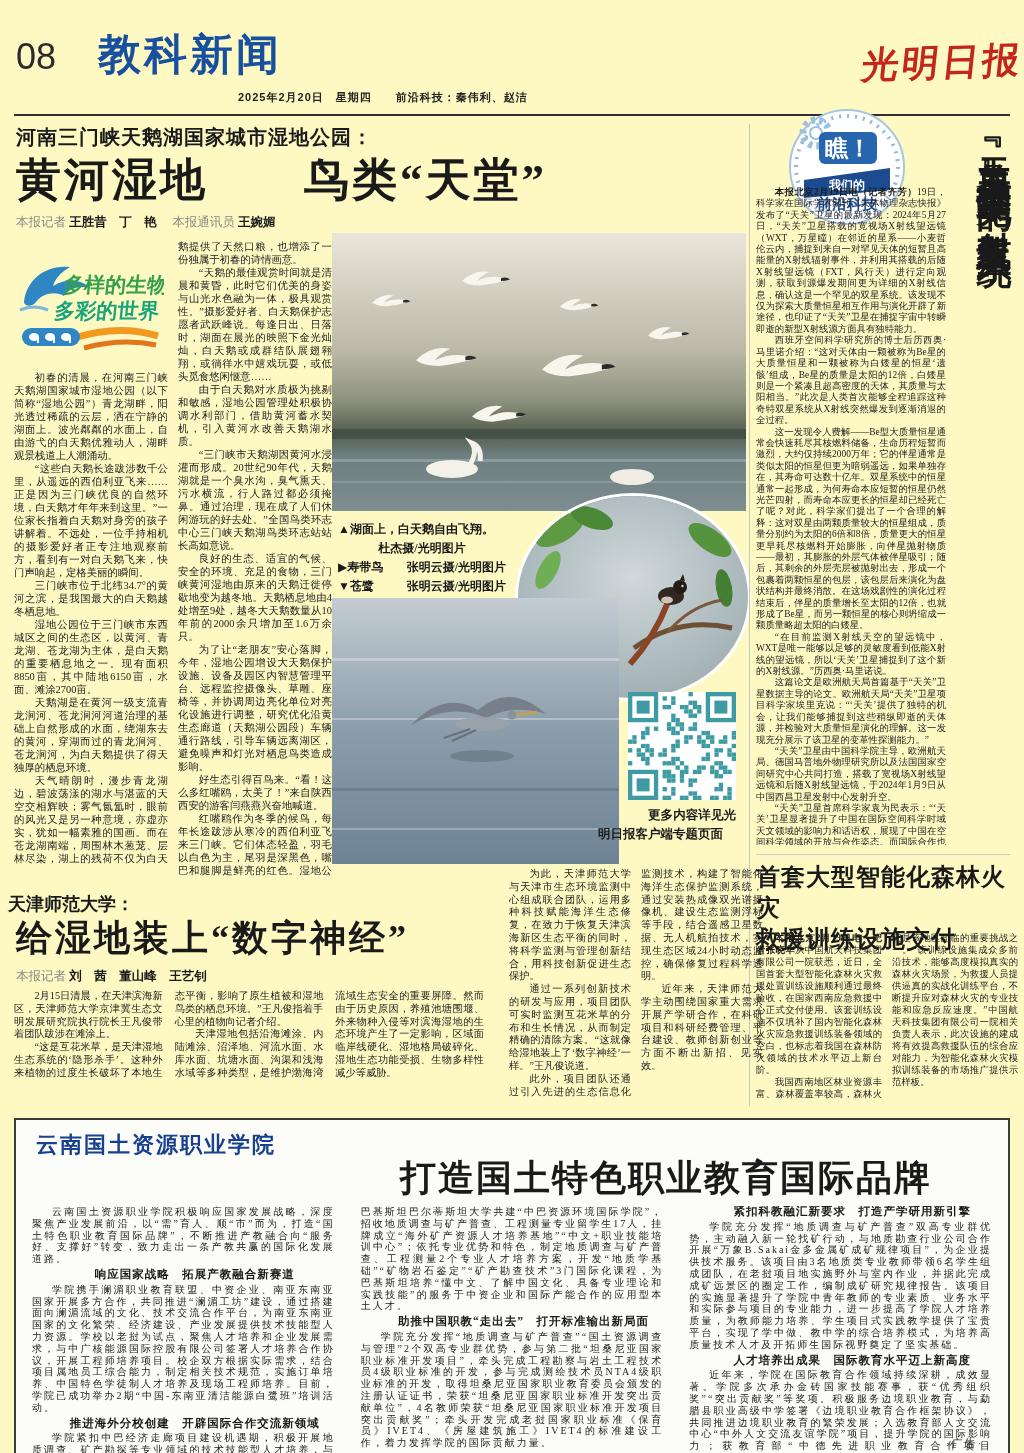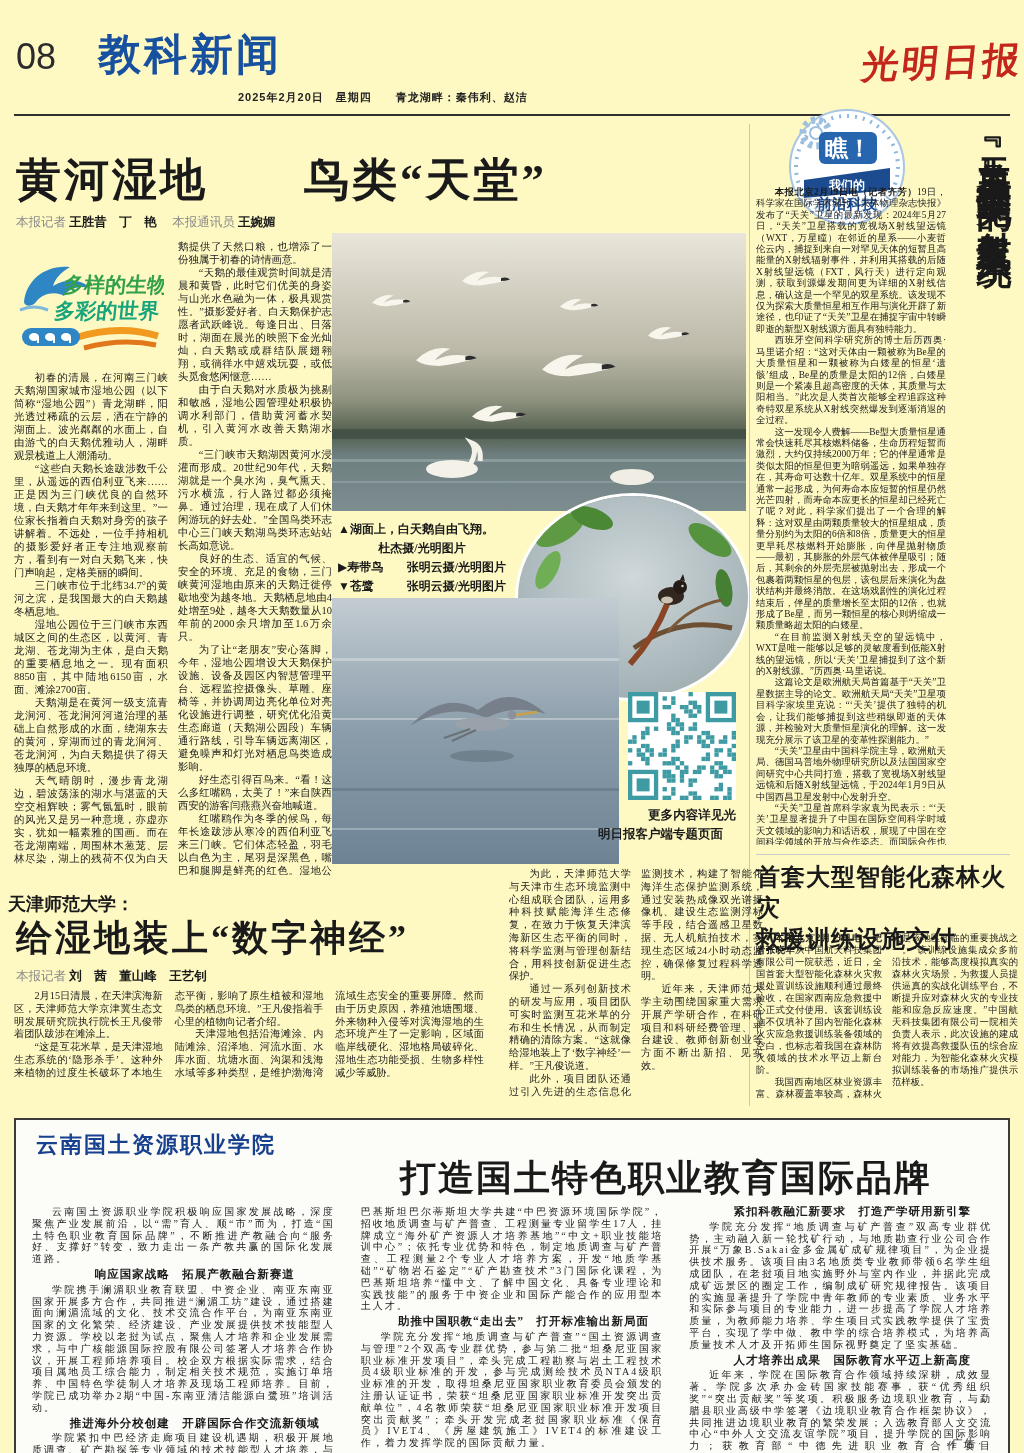--- a/index.html
+++ b/index.html
@@ -86,24 +86,25 @@
   .ad-subhead { font-family:Liberation Serif, serif; font-weight:bold; font-size:11.5px; text-align:center; letter-spacing:1px; margin:4px 0 3px; text-indent:0; }
   .ad-label { left:946px; top:1436px; font-size:11px; color:#333; letter-spacing:2px; }
 </style>
 </head>
 <body>
 
 <div class="page">
 
   <div class="abs pageno">08</div>
   <div class="abs section-title">教科新闻</div>
-  <div class="abs dateline">2025年2月20日　星期四　　青龙湖畔：秦伟利、赵洁</div>
+  <div class="abs dateline">2025年2月20日　星期四　　前沿科技：秦伟利、赵洁</div>
   <div class="abs masthead">光明日报</div>
   <div class="abs header-rule"></div>
 
+  <div class="abs kicker-main">河南三门峡天鹅湖国家城市湿地公园：</div>
   <div class="abs headline-main">黄河湿地　　鸟类“天堂”</div>
   <div class="abs byline byline-main">
     <span class="lbl">本报记者</span>
     <span class="nm">王胜昔　丁　艳</span>　
     <span class="lbl">本报通讯员</span>
     <span class="nm">王婉媚</span>
   </div>
 
   <div class="abs main-cols">
     <svg class="bio-badge" viewBox="0 0 150 122" xmlns="http://www.w3.org/2000/svg">

